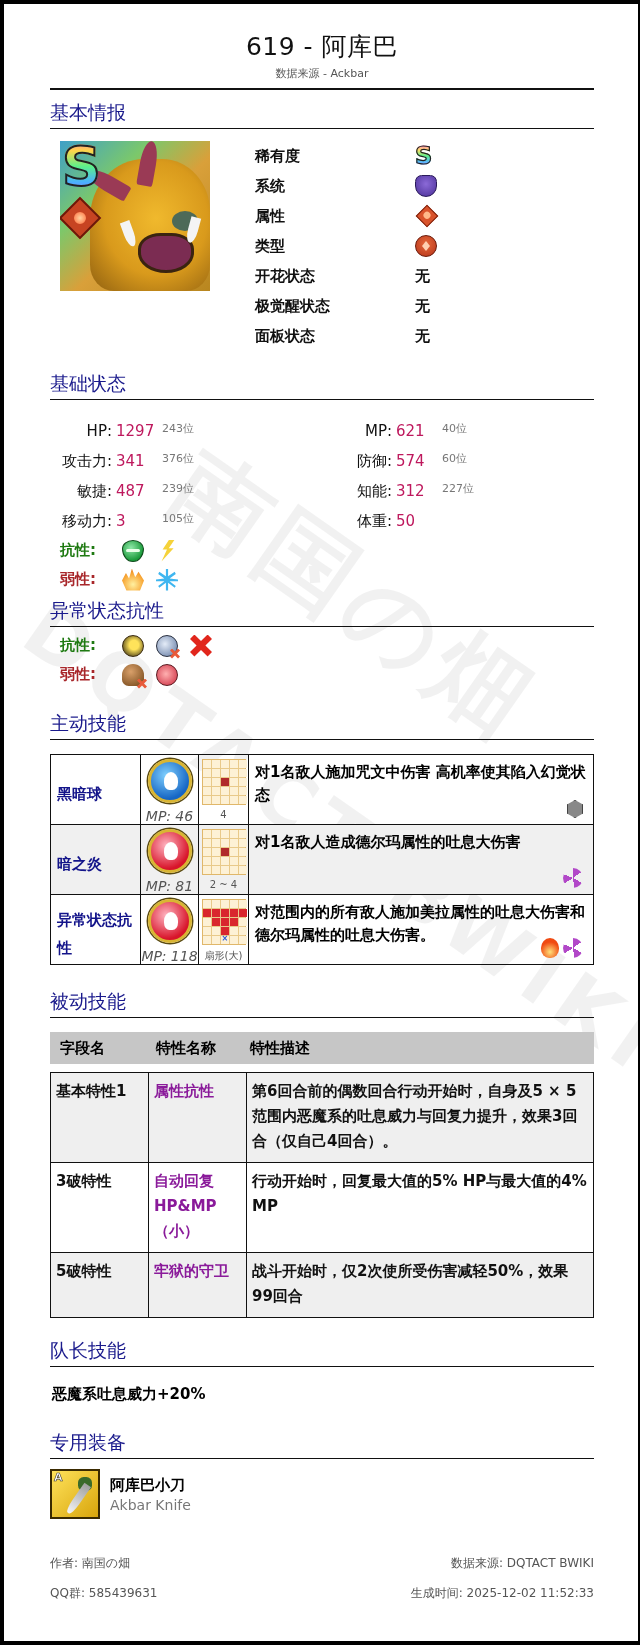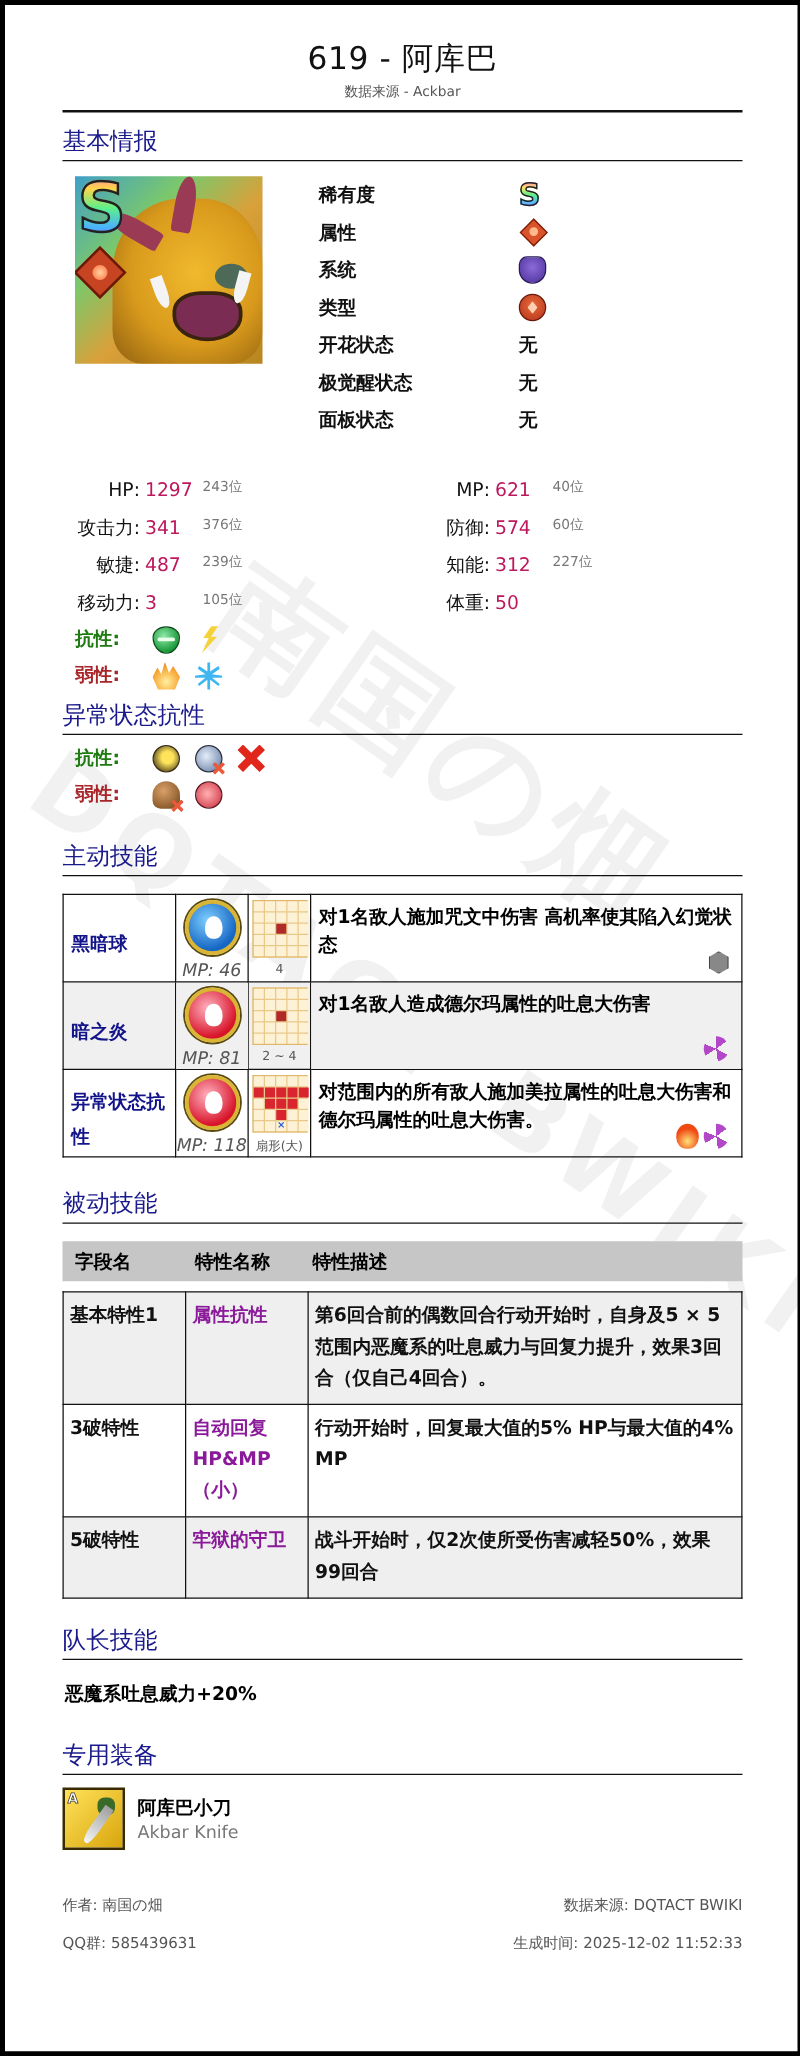--- a/index.html
+++ b/index.html
@@ -197,52 +197,53 @@
         <div class="badge-el"></div>
       </div>
       <div class="info-rows">
         <div class="info-row">
           <span class="info-label">稀有度</span>
           <span class="info-value">
               <span class="ic ic-rarity-s">S</span>
             </span>
         </div>
         <div class="info-row">
+          <span class="info-label">系统</span>
+          <span class="info-value">
+              <span class="ic ic-demon-shield"></span>
+            </span>
+        </div>
+        <div class="info-row">
           <span class="info-label">属性</span>
           <span class="info-value">
               <span class="ic ic-fire-diamond"></span>
             </span>
         </div>
         <div class="info-row">
-          <span class="info-label">系统</span>
-          <span class="info-value">
-              <span class="ic ic-demon-shield"></span>
-            </span>
-        </div>
-        <div class="info-row">
           <span class="info-label">类型</span>
           <span class="info-value">
               <span class="ic ic-type-circle"></span>
             </span>
         </div>
         <div class="info-row">
           <span class="info-label">开花状态</span>
           <span class="info-value">无</span>
         </div>
         <div class="info-row">
           <span class="info-label">极觉醒状态</span>
           <span class="info-value">无</span>
         </div>
         <div class="info-row">
           <span class="info-label">面板状态</span>
           <span class="info-value">无</span>
         </div>
       </div>
     </div>
 
+    <div class="section-title">基础状态</div>
     <div class="stats">
       <div class="stat left" style="left:0;top:14px">
         <span class="k">HP:</span>
         <span class="v">1297</span>
         <span class="r">243位</span>
       </div>
       <div class="stat left" style="left:0;top:44px">
         <span class="k">攻击力:</span>
         <span class="v">341</span>
         <span class="r">376位</span>

